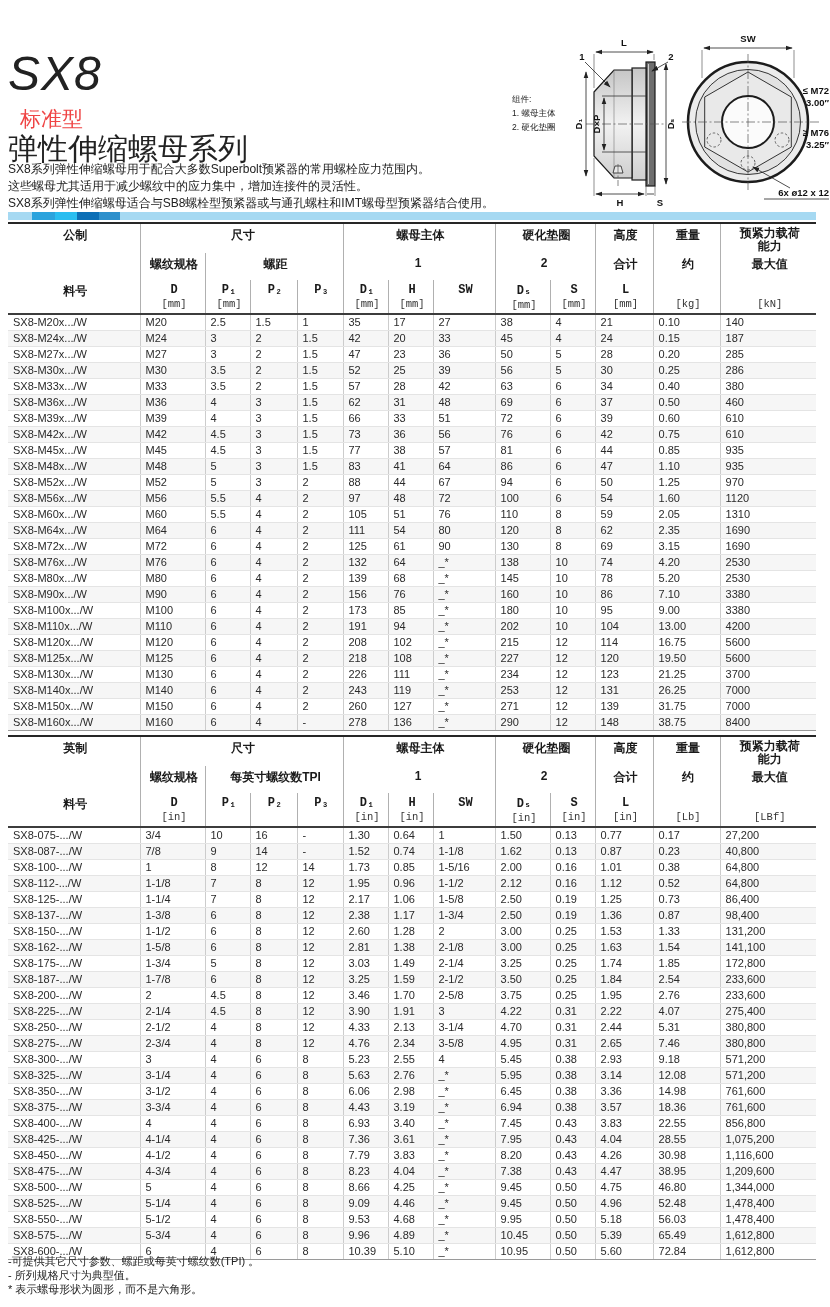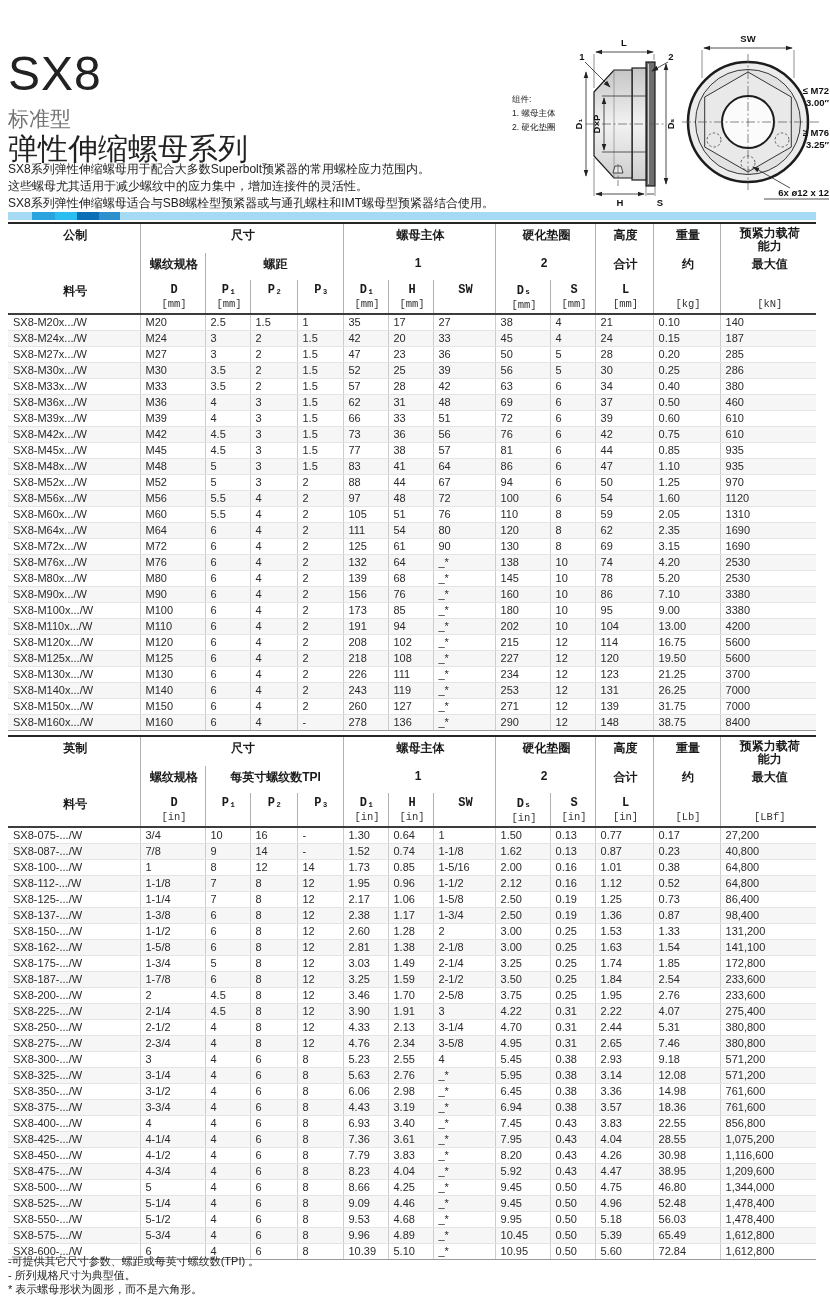--- a/index.html
+++ b/index.html
@@ -2,22 +2,22 @@
 <html><head>
 <meta charset="utf-8">
 <style>
   * { margin:0; padding:0; box-sizing:border-box; }
   html,body { background:#ffffff; }
   body {
     width:830px; height:1307px; position:relative; overflow:hidden;
     font-family:"Liberation Sans","DejaVu Sans",sans-serif; color:#1a1a1a;
   }
   
-  .product-title { position:absolute; left:8px; top:50px; font-size:48px; font-weight:400; letter-spacing:1px; line-height:1; color:#222; }
-  .subtitle-1 { position:absolute; left:8px; top:105px; font-size:21px; font-weight:400; color:#737373; }
+  .product-title { position:absolute; left:8px; top:50px; font-size:48px; font-weight:400; letter-spacing:1px; line-height:1; color:#222;font-style:italic; }
+  .subtitle-1 { position:absolute; left:20px; top:105px; font-size:21px; font-weight:400; color:#ef4444; }
   .subtitle-2 { position:absolute; left:8px; top:129px; font-size:30px; font-weight:400; color:#222; }
   .intro { position:absolute; left:8px; top:161px; font-size:12px; line-height:17px; color:#222; }
   
   .accent-bar { position:absolute; left:8px; top:212px; width:808px; height:8px; display:flex; }
   .accent-bar div { height:100%; }
   
   .diagram { position:absolute; left:498px; top:30px; width:332px; height:180px; }
   .dimtxt { font-size:9.5px; font-weight:bold; fill:#111; }
   .notetxt { font-size:9.5px; font-weight:bold; fill:#111; }
   .comptxt { font-size:8.5px; fill:#222; }
@@ -1055,21 +1055,21 @@
       </tr>
       <tr>
         <td>SX8-475-.../W</td>
         <td>4-3/4</td>
         <td>4</td>
         <td>6</td>
         <td>8</td>
         <td>8.23</td>
         <td>4.04</td>
         <td>_*</td>
-        <td>5.92</td>
+        <td>7.38</td>
         <td>0.43</td>
         <td>4.47</td>
         <td>38.95</td>
         <td>1,209,600</td>
       </tr>
       <tr>
         <td>SX8-500-.../W</td>
         <td>5</td>
         <td>4</td>
         <td>6</td>

